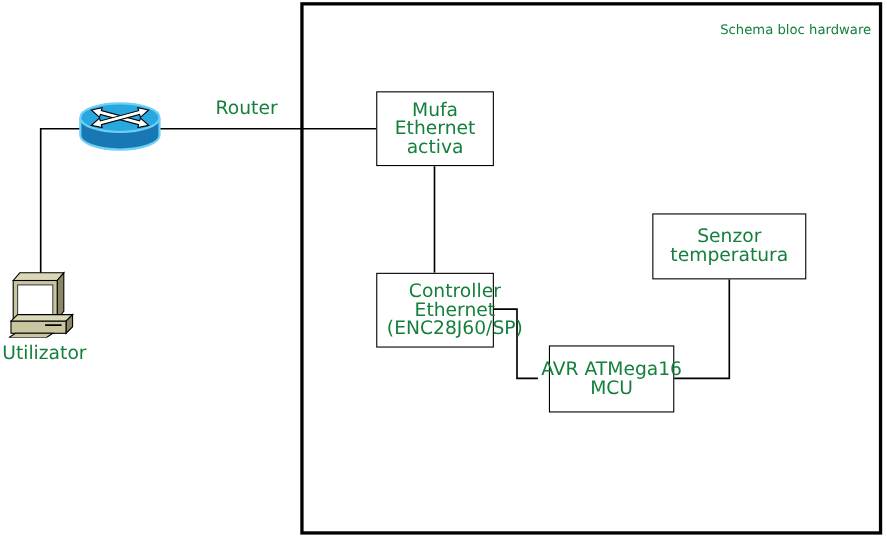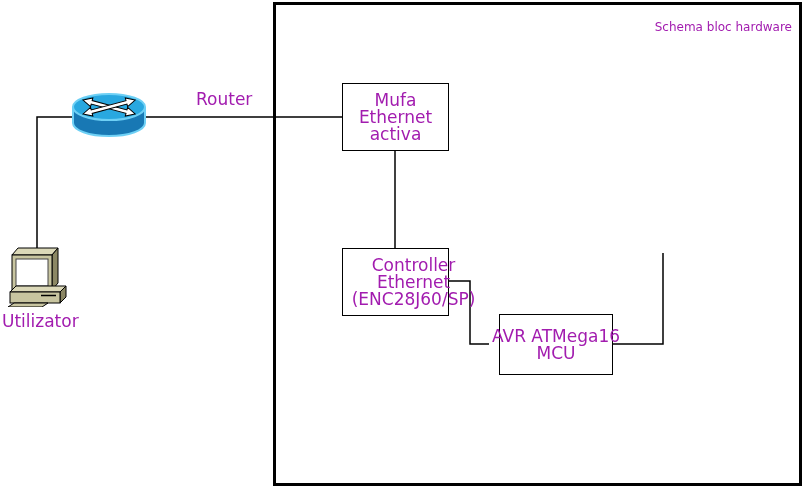--- a/index.html
+++ b/index.html
@@ -6,21 +6,21 @@
     margin: 0;
     padding: 0;
     background: #ffffff;
   }
   .canvas {
     position: relative;
     width: 806px;
     height: 492px;
     background: #ffffff;
     font-family: "DejaVu Sans", "Liberation Sans", sans-serif;
-    color: #a21caf;
+    color: #15803d;
     overflow: hidden;
   }
   .wires {
     position: absolute;
     left: 0; top: 0;
     width: 806px; height: 492px;
   }
   .bigbox {
     position: absolute;
     left: 273px; top: 2px;
@@ -91,20 +91,24 @@
     <div>Controller</div>
     <div>Ethernet</div>
     <div>(ENC28J60/SP)</div>
   </div>
 
   <div class="node n-avr">
     <div>AVR ATMega16</div>
     <div>MCU</div>
   </div>
 
+  <div class="node n-senzor">
+    <div>Senzor</div>
+    <div>temperatura</div>
+  </div>
 
   <div class="icon icon-router">
     <svg width="78" height="50" viewBox="0 0 78 50">
       <path d="M3,17 L3,33 A36,13 0 0 0 75,33 L75,17" fill="#1878B4" stroke="#6ED0F5" stroke-width="2"></path>
       <ellipse cx="39" cy="17" rx="36" ry="13" fill="#29A8E0" stroke="#6ED0F5" stroke-width="2"></ellipse>
       <g fill="#ffffff" stroke="#000000" stroke-width="1" stroke-linejoin="miter">
         <path transform="translate(13,10) rotate(15)" d="M0,0 L9,-4.5 L9,-1.8 L45,-1.8 L45,-4.5 L54,0 L45,4.5 L45,1.8 L9,1.8 L9,4.5 Z"></path>
         <path transform="translate(13,24) rotate(-15)" d="M0,0 L9,-4.5 L9,-1.8 L45,-1.8 L45,-4.5 L54,0 L45,4.5 L45,1.8 L9,1.8 L9,4.5 Z"></path>
       </g>
     </svg>

